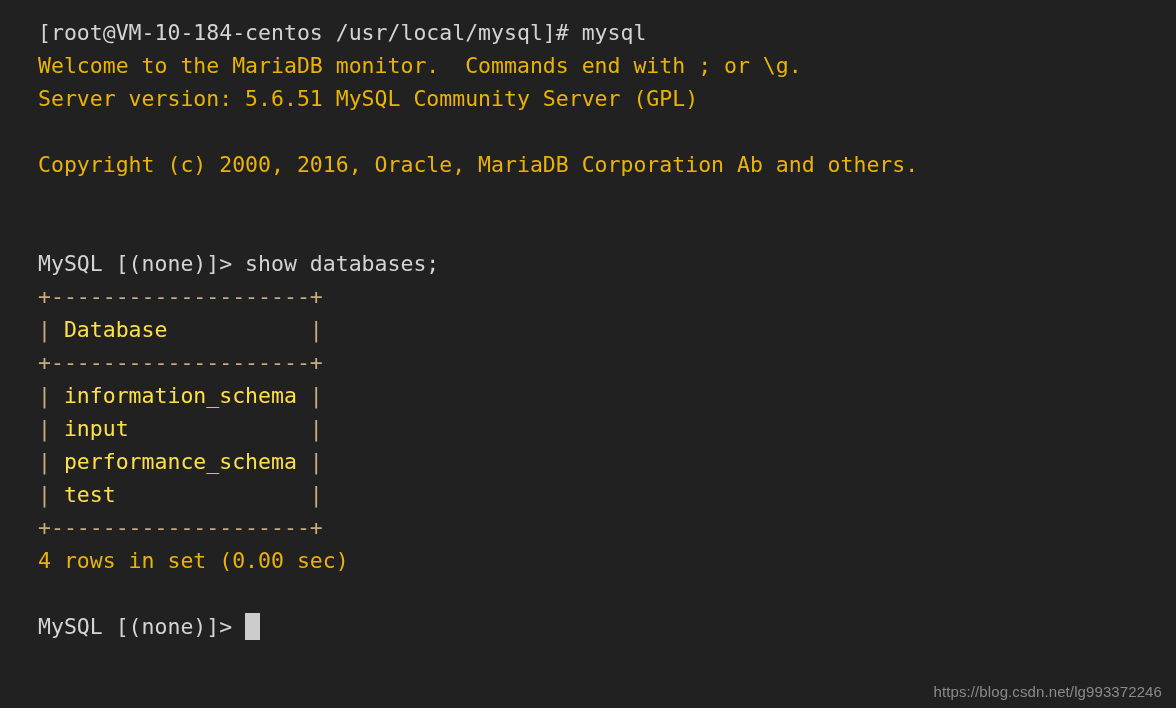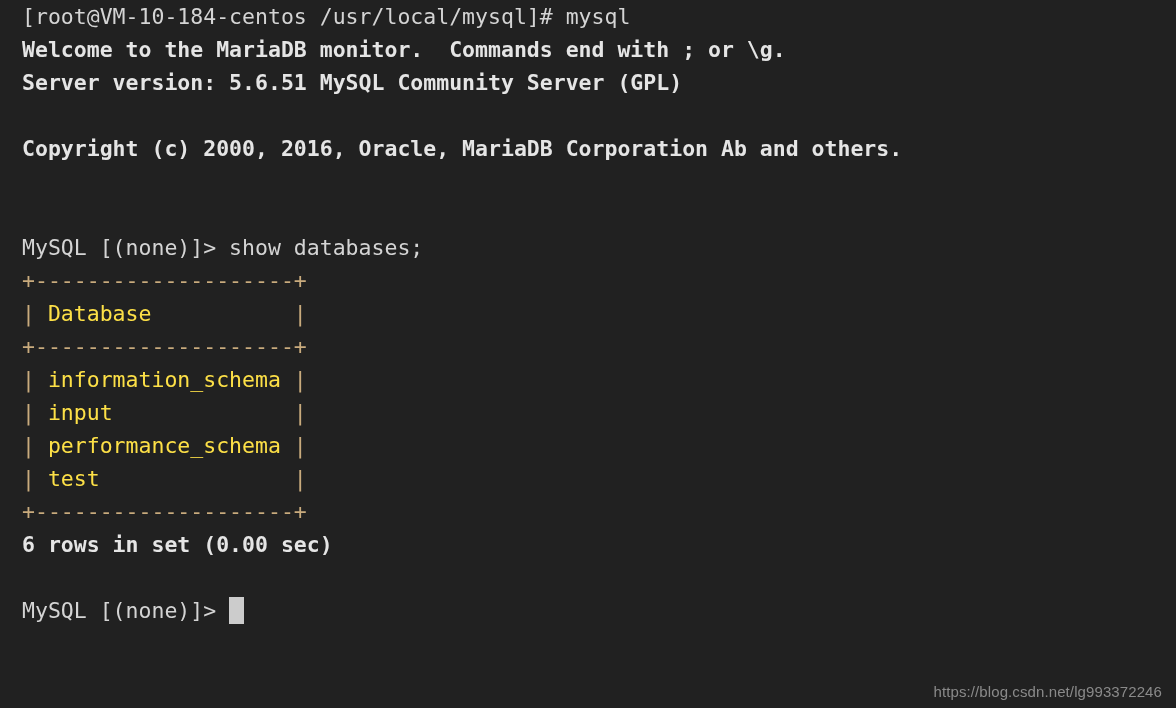--- a/index.html
+++ b/index.html
@@ -16,38 +16,38 @@
     font-family: "DejaVu Sans Mono", "Liberation Mono", monospace;
   }
 
   #terminal {
     position: absolute;
     left: 0;
     top: 0;
     width: 1176px;
     height: 504px;
     background: #212121;
-    padding: 0;
+    padding: 16px;
     box-sizing: border-box;
   }
 
   .line {
     position: relative;
     height: 33px;
     line-height: 33px;
     padding-left: 22px;
     font-size: 21.5px;
     letter-spacing: 0px;
     white-space: pre;
     color: #d4d4d4;
     font-weight: 400;
   }
   .line.bold {
-    font-weight: 700;
-    color: #e5e5e5;
+    font-weight: 400;
+    color: #eab308;
   }
   .line.blank {
     color: transparent;
   }
 
   
   .border-glyph { color: #c9ab7d; }
   .cell-text    { color: #fde047; }
 
   
@@ -102,21 +102,21 @@
   <div class="line border-glyph">|<span class="cell-text"> information_schema </span>|</div>
 
   <div class="line border-glyph">|<span class="cell-text"> input              </span>|</div>
 
   <div class="line border-glyph">|<span class="cell-text"> performance_schema </span>|</div>
 
   <div class="line border-glyph">|<span class="cell-text"> test               </span>|</div>
 
   <div class="line border-glyph">+--------------------+</div>
 
-  <div class="line bold">6 rows in set (0.00 sec)</div>
+  <div class="line bold">4 rows in set (0.00 sec)</div>
 
   <div class="line blank"> </div>
 
   <div class="line"><span>MySQL [(none)]&gt; </span><span class="cursor"></span></div>
 
 </div>
 
 <div id="watermark">https://blog.csdn.net/lg993372246</div>
 
 </body></html>

